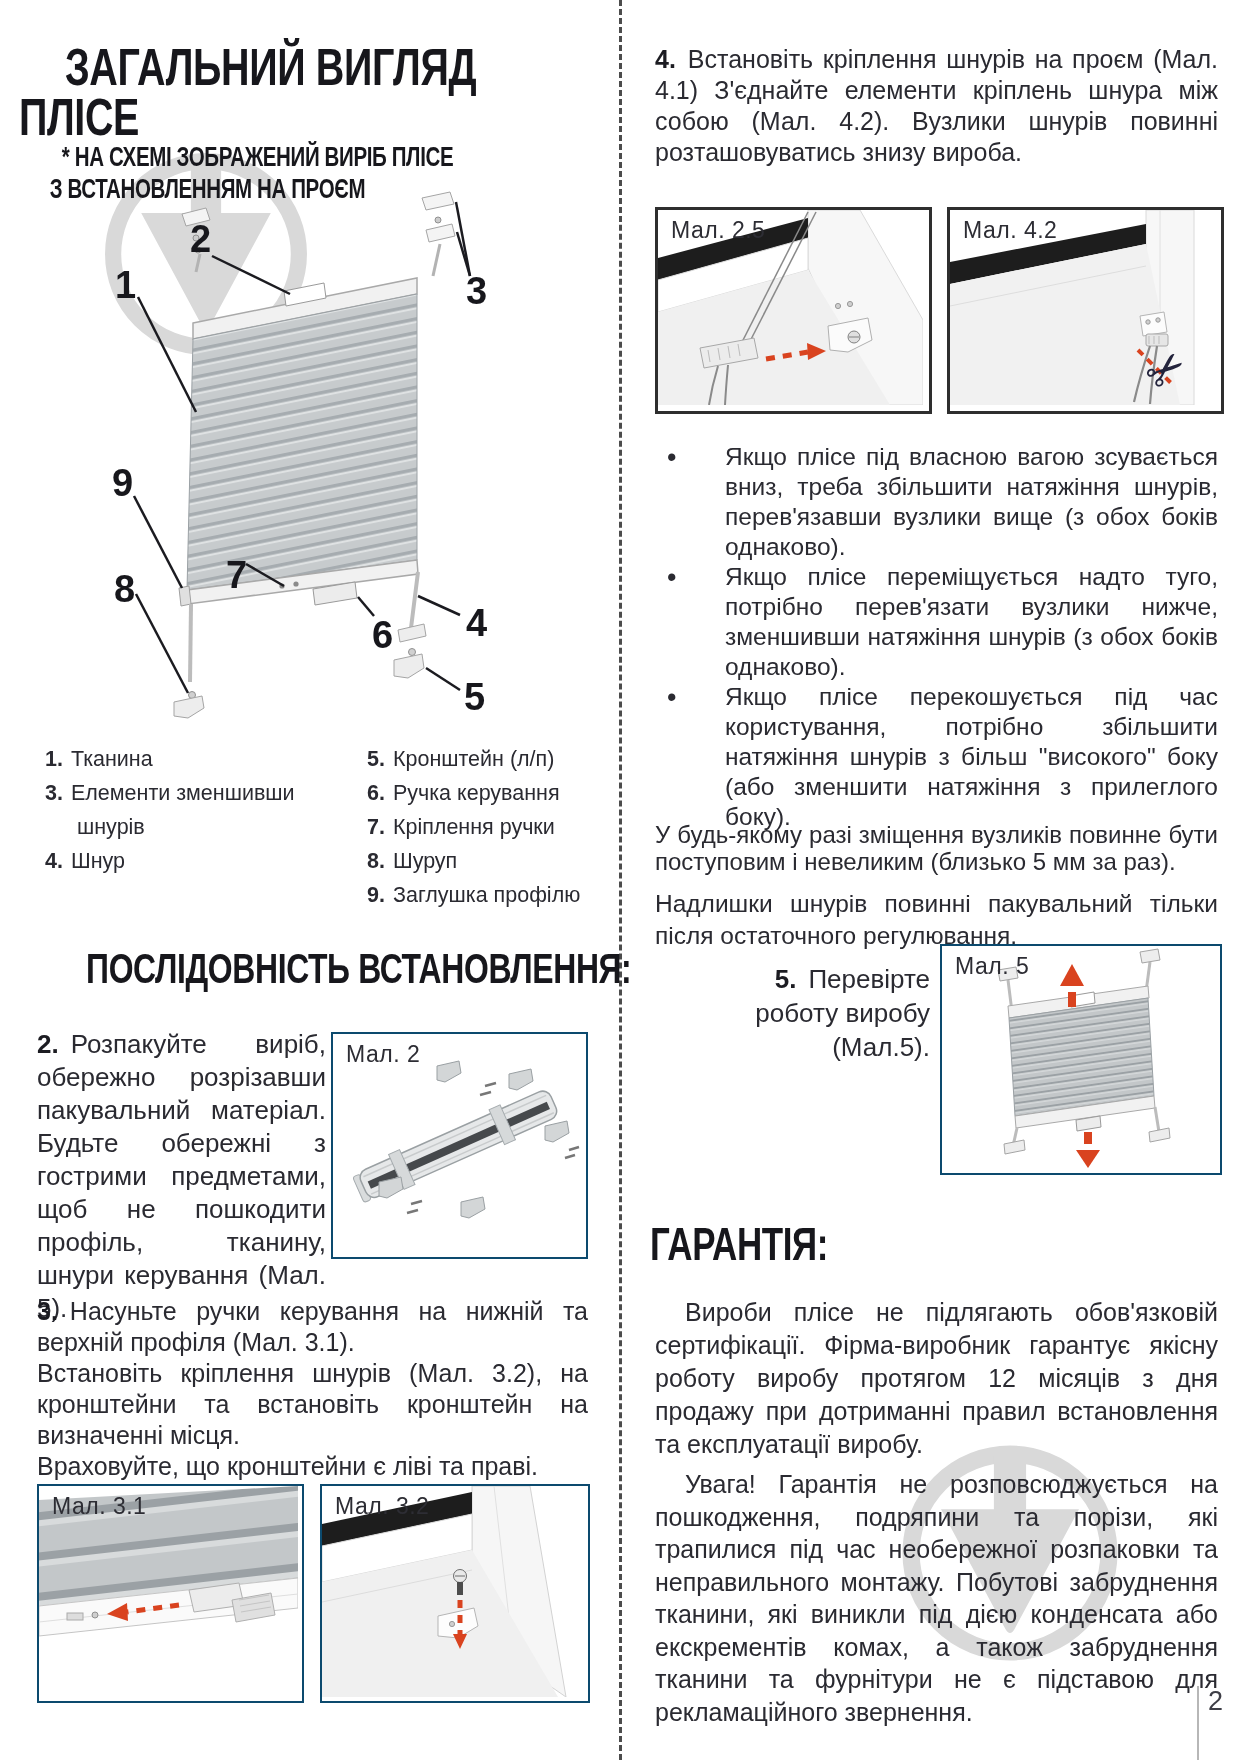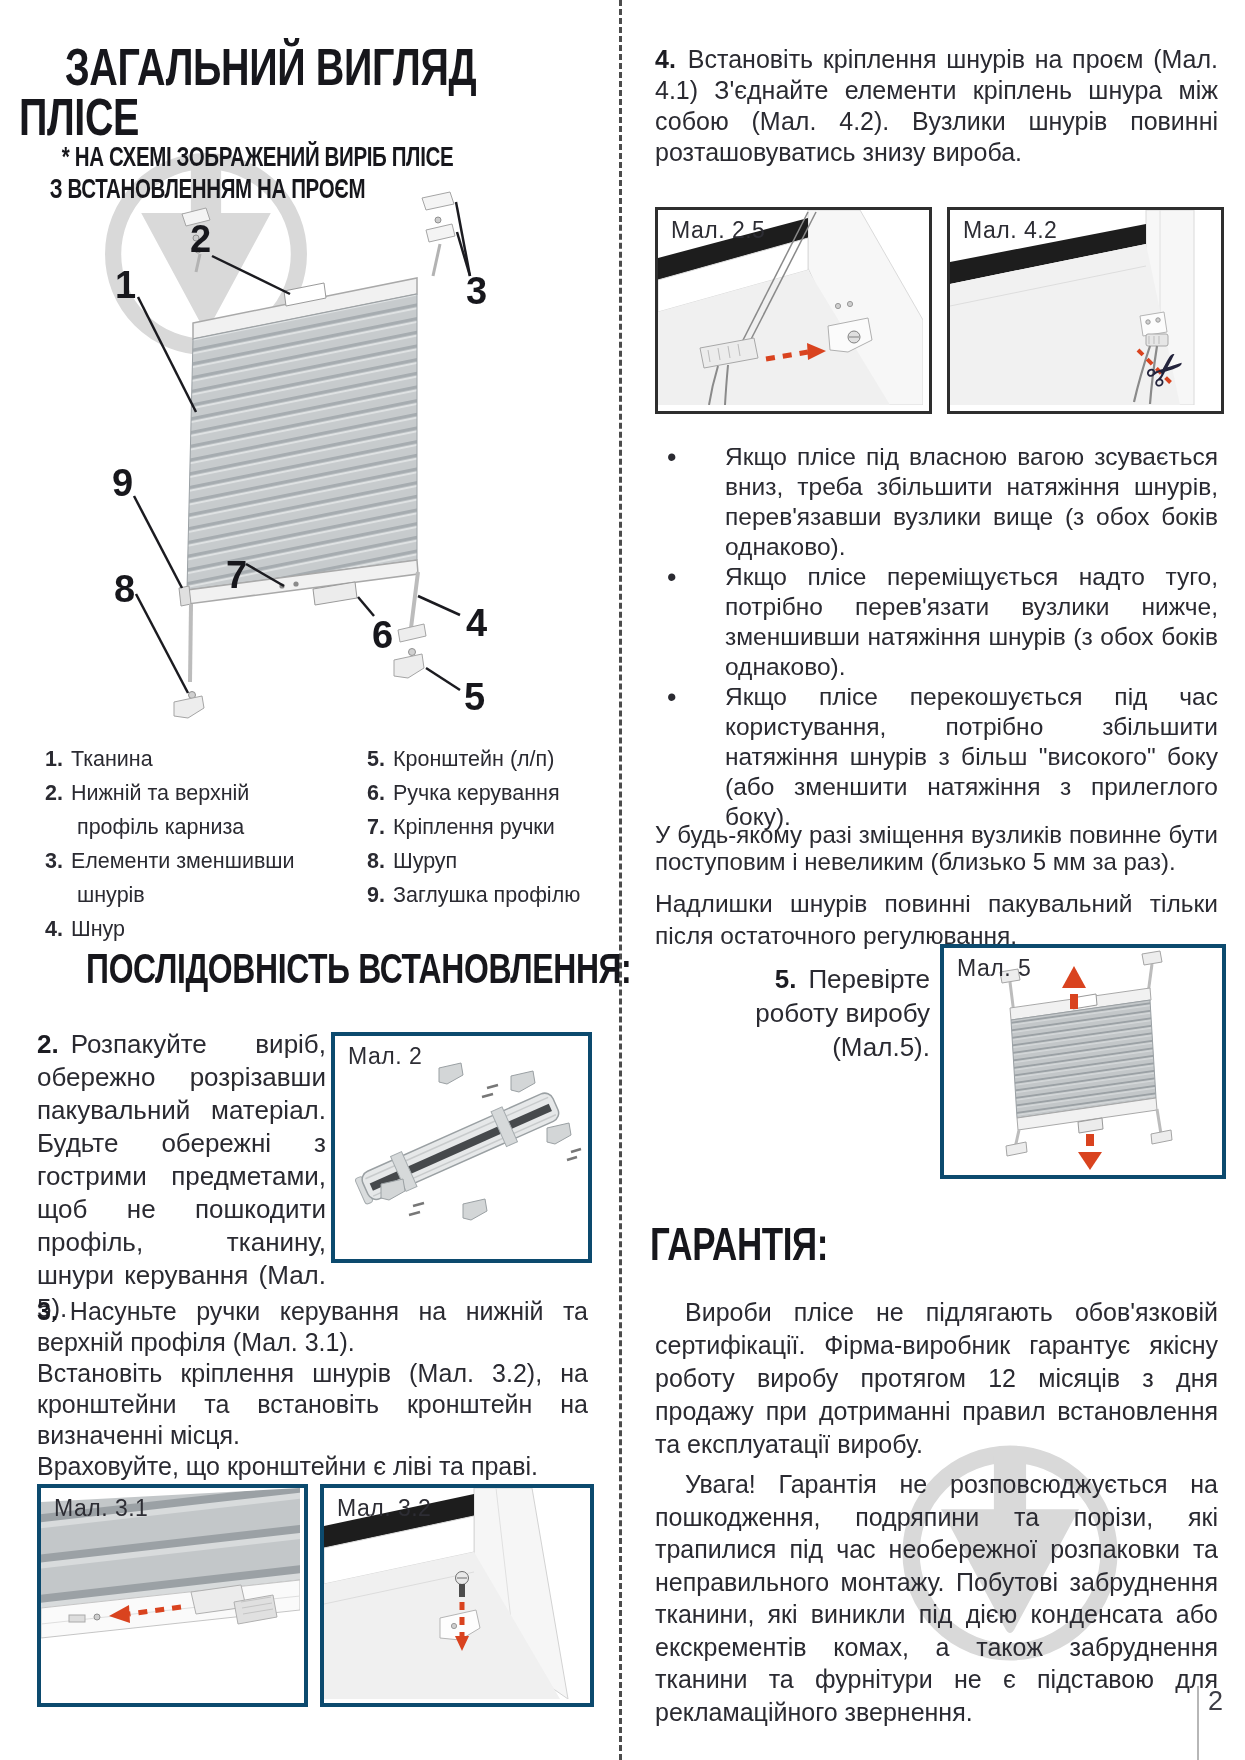--- a/index.html
+++ b/index.html
@@ -23,21 +23,21 @@
   .step2{font-size:26px;line-height:33px;}
   .indent{text-indent:30px;}
   
   .legend-item{font-size:21.5px;line-height:34px;padding-left:32px;text-indent:-32px;}
   .legend-item b{font-weight:700;margin-right:8px;}
   
   .bul{display:flex;margin:0;}
   .bul .dot{flex:none;width:58px;padding-left:12px;font-size:27px;line-height:30px;}
   .bul .btx{flex:1;text-align:justify;font-size:24.5px;line-height:30px;}
   
-  .frame{position:absolute;background:#ffffff;border:4px solid #0c4a6e;z-index:2;}
+  .frame{position:absolute;background:#ffffff;border:2px solid #0c4a6e;z-index:2;}
   .frame.thick{border-width:3px;border-color:#2e2e2e;}
   .figlab{position:absolute;left:13px;top:7px;font-size:23px;color:#2d2d34;z-index:3;
           letter-spacing:0.5px;}
   .figsvg{position:absolute;left:0;top:0;z-index:2;}
   
   .wm{position:absolute;z-index:0;}
   
   .pagetick{position:absolute;left:1197px;top:1686px;width:2px;height:74px;background:#b7b7b7;z-index:2;}
   .pagenum{position:absolute;left:1208px;top:1686px;font-size:27px;color:#3e3e46;z-index:2;}
   svg text.callout{font-family:"Liberation Sans",sans-serif;font-weight:700;font-size:38px;fill:#17171c;}
@@ -130,21 +130,20 @@
     <text class="callout" x="436" y="446">4</text>
     <text class="callout" x="434" y="520">5</text>
     <text class="callout" x="342" y="458">6</text>
     <text class="callout" x="196" y="398">7</text>
     <text class="callout" x="84" y="412">8</text>
     <text class="callout" x="82" y="306">9</text>
   </svg>
 
   <div class="abs" style="left:45px;top:742px;width:290px;z-index:2;">
     <div class="legend-item"><b>1.</b><span>Тканина</span></div>
-    <div class="legend-item"><b>2.</b><span>Нижній та верхній профіль карниза</span></div>
     <div class="legend-item"><b>3.</b><span>Елементи зменшивши шнурів</span></div>
     <div class="legend-item"><b>4.</b><span>Шнур</span></div>
   </div>
   <div class="abs" style="left:367px;top:742px;width:245px;z-index:2;">
     <div class="legend-item"><b>5.</b><span>Кронштейн (л/п)</span></div>
     <div class="legend-item"><b>6.</b><span>Ручка керування</span></div>
     <div class="legend-item"><b>7.</b><span>Кріплення ручки</span></div>
     <div class="legend-item"><b>8.</b><span>Шуруп</span></div>
     <div class="legend-item"><b>9.</b><span>Заглушка профілю</span></div>
   </div>

